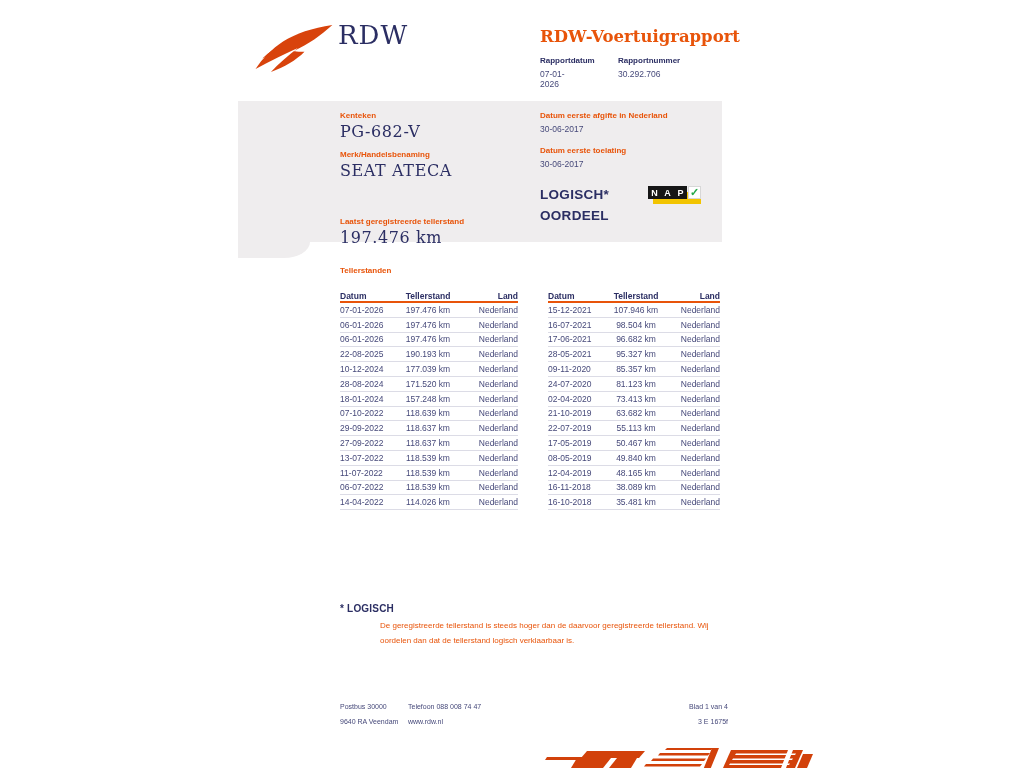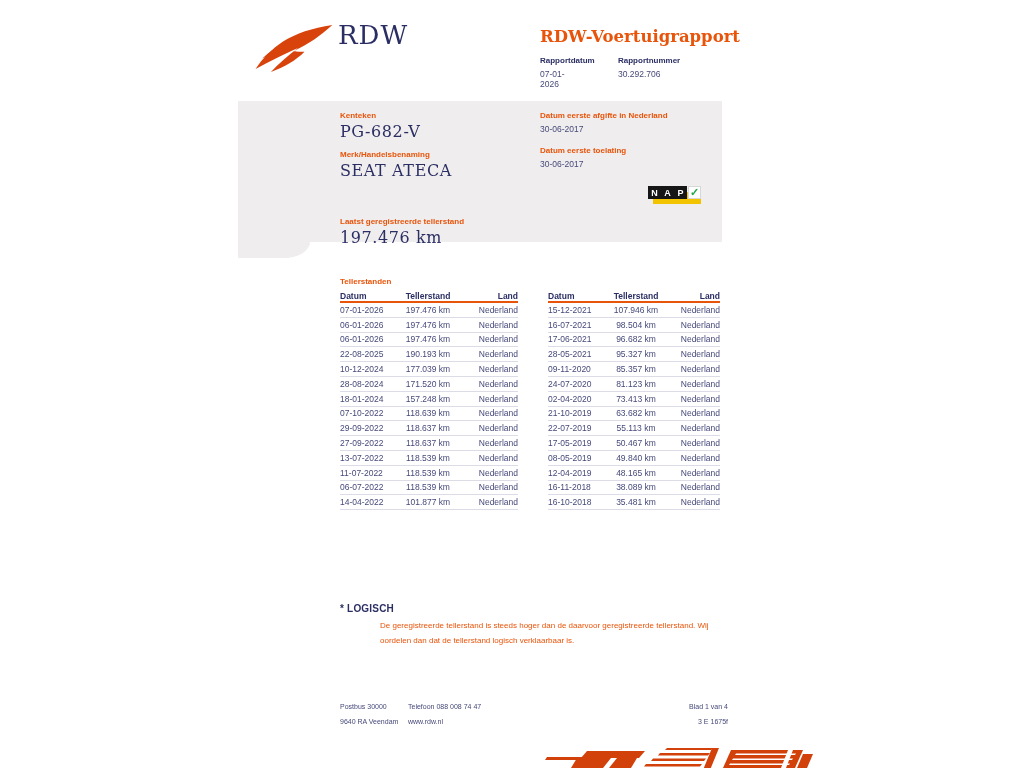--- a/index.html
+++ b/index.html
@@ -40,21 +40,21 @@
   
   .nap{ left:648px; top:184px; width:56px; height:24px; }
   .nap-yellow{ position:absolute; left:5px; top:8px; width:48px; height:12px; background:var(--napyellow); }
   .nap-letter{ position:absolute; top:2px; width:13px; height:13px; background:#161616; color:#fff;
                font-size:9px; font-weight:bold; display:flex; align-items:center; justify-content:center; }
   .nap-check{ position:absolute; top:2px; left:40px; width:13px; height:13px; background:#fff;
               border:1px solid #d7d7d7; color:var(--green); font-size:11px; font-weight:bold;
               display:flex; align-items:center; justify-content:center; }
 
   
-  .tbl-title{ left:340px; top:277px; }
+  .tbl-title{ left:340px; top:266px; }
   .mtable{ top:290px; font-size:8.5px; }
   .mtable.left{ left:340px; width:178px; }
   .mtable.right{ left:548px; width:172px; }
   .thead{ display:flex; align-items:flex-end; height:13px; font-weight:bold; color:var(--navy);
           border-bottom:2px solid var(--orange); padding-bottom:0; }
   .trow{ display:flex; align-items:center; height:14.8px; border-bottom:1px solid var(--rowline); }
   .c0{ width:62px; text-align:left; }
   .c1{ width:52px; text-align:center; }
   .c2{ flex:1; text-align:right; }
 
@@ -103,20 +103,24 @@
   <div class="bigval serif">SEAT ATECA</div>
   <div class="olbl gap-top">Laatst geregistreerde tellerstand</div>
   <div class="bigval serif">197.476 km</div>
 </div>
 
 <div class="abs sum-right">
   <div class="olbl">Datum eerste afgifte in Nederland</div>
   <div class="smval">30-06-2017</div>
   <div class="olbl">Datum eerste toelating</div>
   <div class="smval">30-06-2017</div>
+  <div class="oordeel">
+    <div>LOGISCH*</div>
+    <div>OORDEEL</div>
+  </div>
 </div>
 
 <div class="abs nap">
   <div class="nap-yellow"></div>
   <div class="nap-letter" style="left:0">N</div>
   <div class="nap-letter" style="left:13px">A</div>
   <div class="nap-letter" style="left:26px">P</div>
   <div class="nap-check">✓</div>
 </div>
 
@@ -188,21 +192,21 @@
       <span class="c1">118.539 km</span>
       <span class="c2">Nederland</span>
     </div>
     <div class="trow">
       <span class="c0">06-07-2022</span>
       <span class="c1">118.539 km</span>
       <span class="c2">Nederland</span>
     </div>
     <div class="trow">
       <span class="c0">14-04-2022</span>
-      <span class="c1">101.877 km</span>
+      <span class="c1">114.026 km</span>
       <span class="c2">Nederland</span>
     </div>
   </div>
 
 <div class="abs mtable right">
   <div class="thead">
     <span class="c0">Datum</span>
     <span class="c1">Tellerstand</span>
     <span class="c2">Land</span>
   </div>

